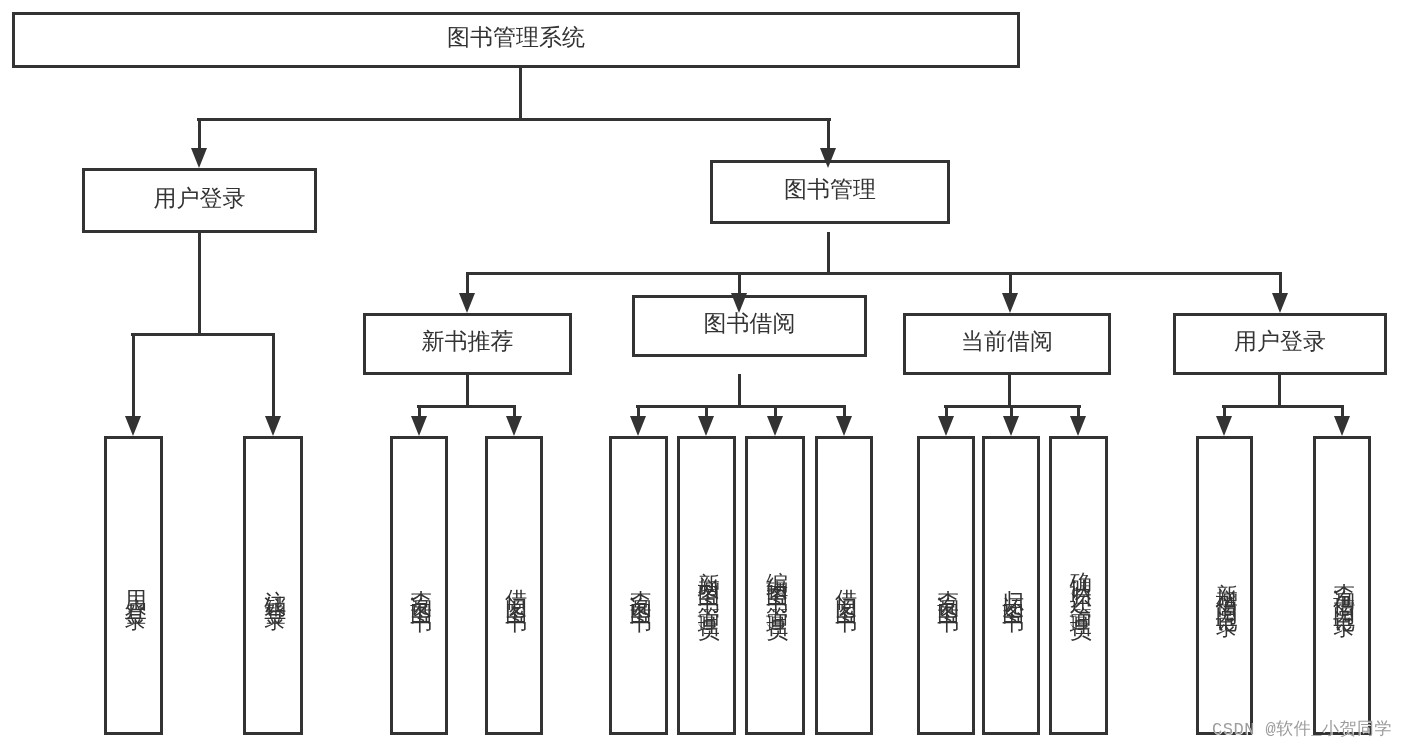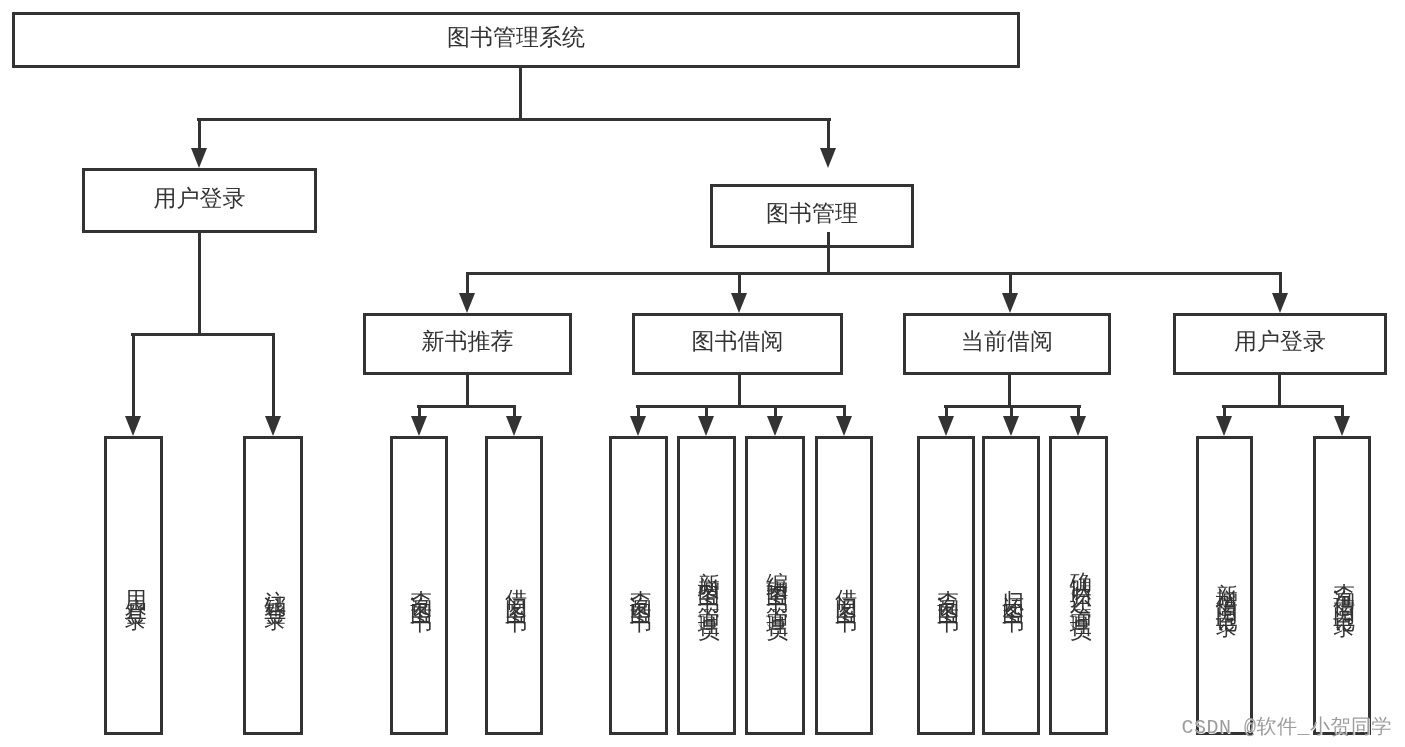--- a/index.html
+++ b/index.html
@@ -22,44 +22,44 @@
     font-size:22px; letter-spacing:7px; white-space:normal;
   }
   .cline{position:absolute; background:var(--line);}
   .arrowhead{
     position:absolute; width:0; height:0;
     border-left:8px solid transparent; border-right:8px solid transparent;
     border-top:20px solid var(--line);
   }
   .watermark{
     position:absolute; right:13px; bottom:7px; z-index:10;
-    color:var(--wm); font-size:20px; letter-spacing:0.5px;
+    color:var(--wm); font-size:17px; letter-spacing:0.5px;
     text-shadow:1px 1px 0 rgba(255,255,255,0.85);
   }
 </style>
 </head>
 <body>
 
 <div id="stage">
 
   <div class="box" style="left:12px;top:12px;width:1008px;height:56px">
     <span>图书管理系统</span>
   </div>
 
   <div class="box" style="left:82px;top:168px;width:235px;height:65px">
     <span>用户登录</span>
   </div>
-  <div class="box" style="left:710px;top:184px;width:204px;height:64px">
+  <div class="box" style="left:710px;top:160px;width:240px;height:64px">
     <span>图书管理</span>
   </div>
 
   <div class="box" style="left:363px;top:313px;width:209px;height:62px">
     <span>新书推荐</span>
   </div>
-  <div class="box" style="left:632px;top:313px;width:211px;height:62px">
+  <div class="box" style="left:632px;top:295px;width:235px;height:62px">
     <span>图书借阅</span>
   </div>
   <div class="box" style="left:903px;top:313px;width:208px;height:62px">
     <span>当前借阅</span>
   </div>
   <div class="box" style="left:1173px;top:313px;width:214px;height:62px">
     <span>用户登录</span>
   </div>
 
   <div class="box vbox" style="left:104px;top:436px;width:59px;height:299px">

